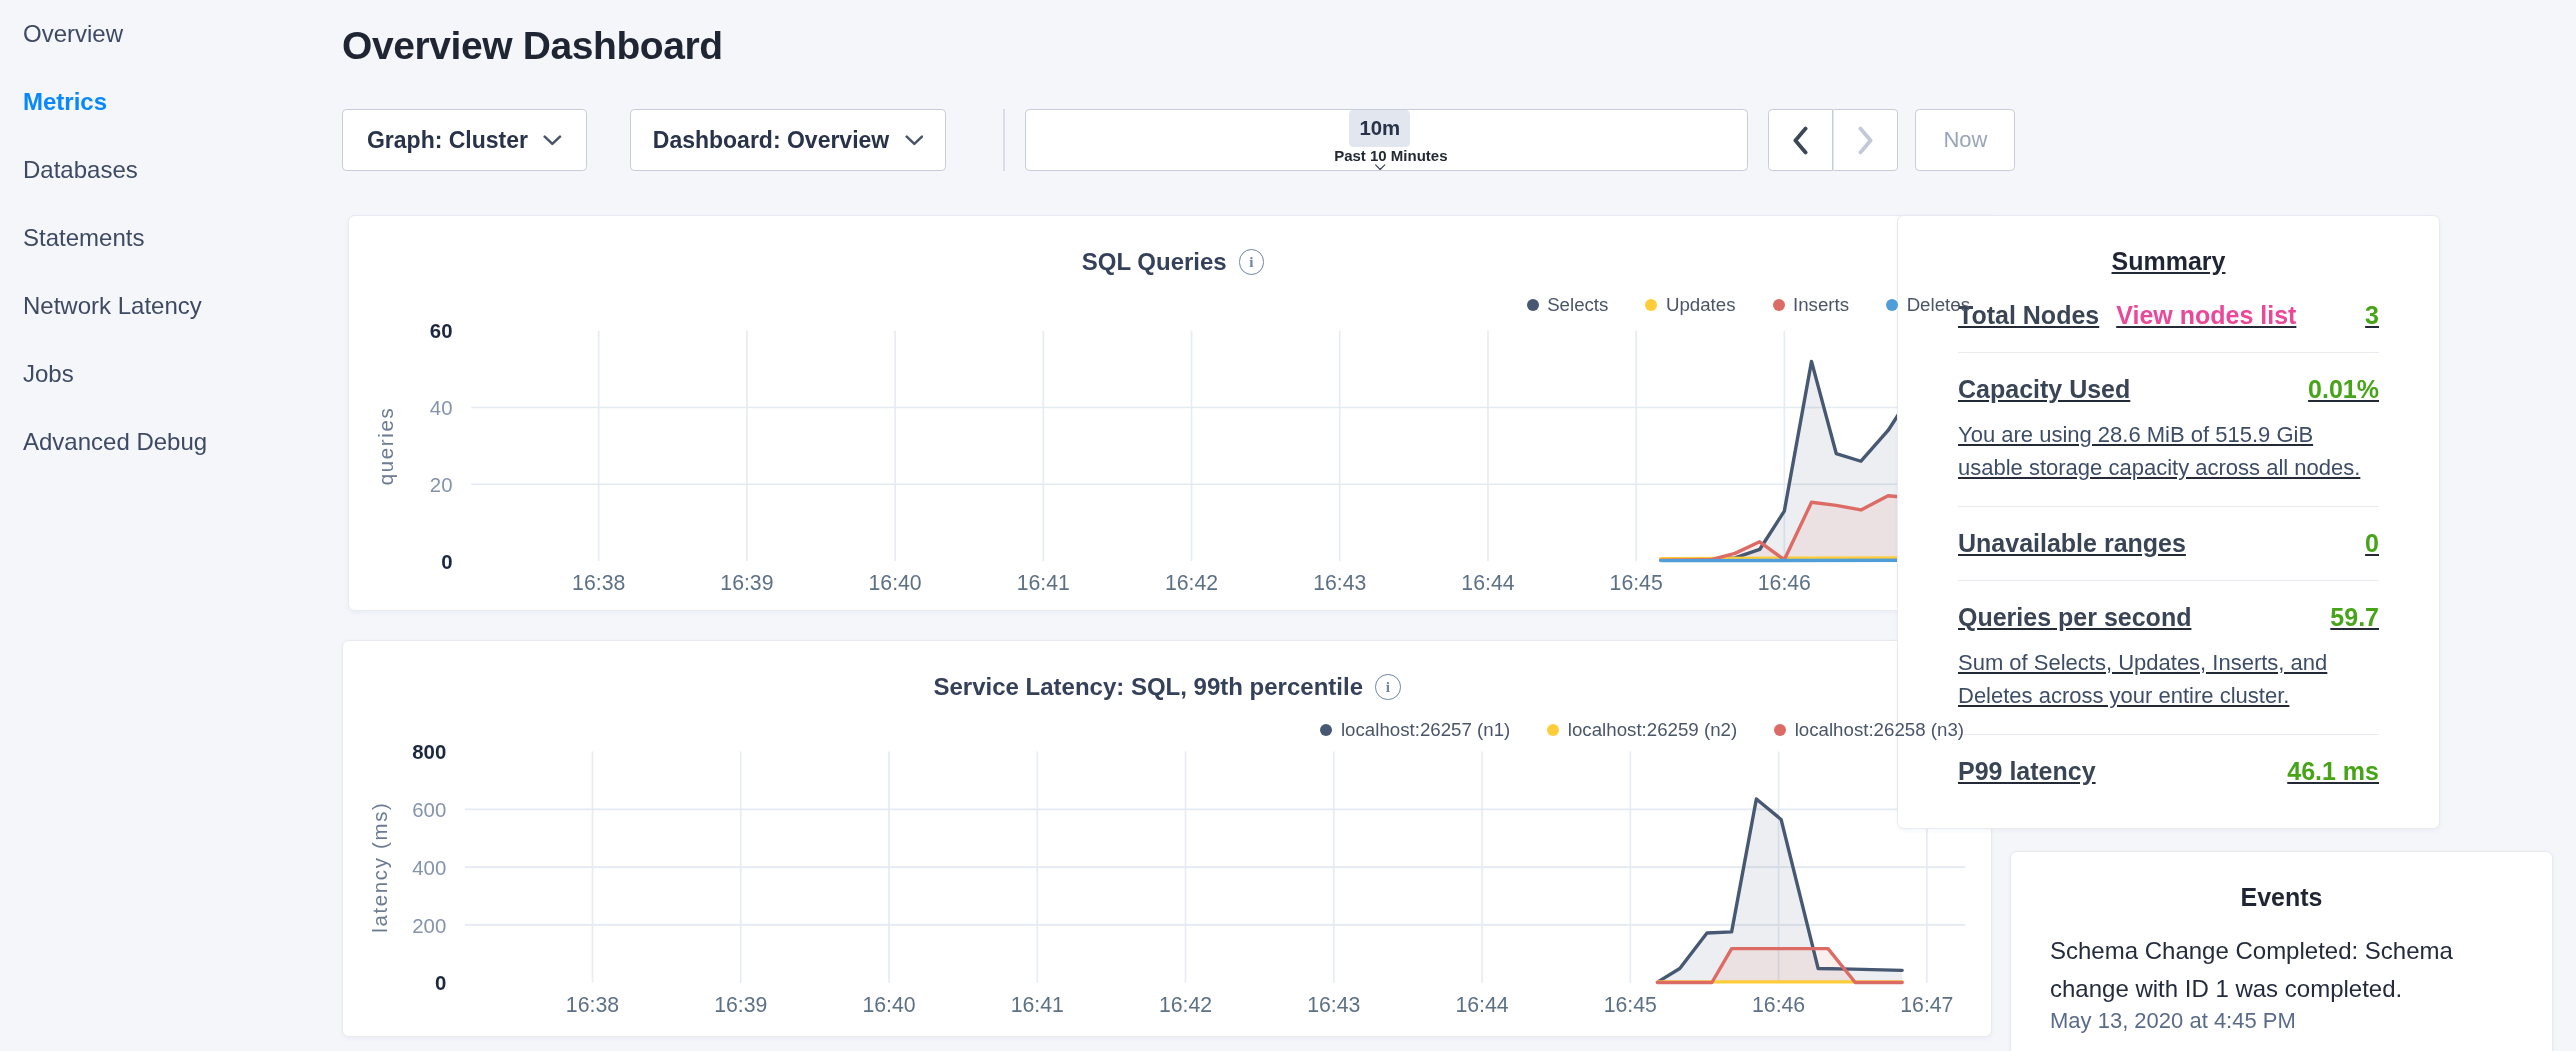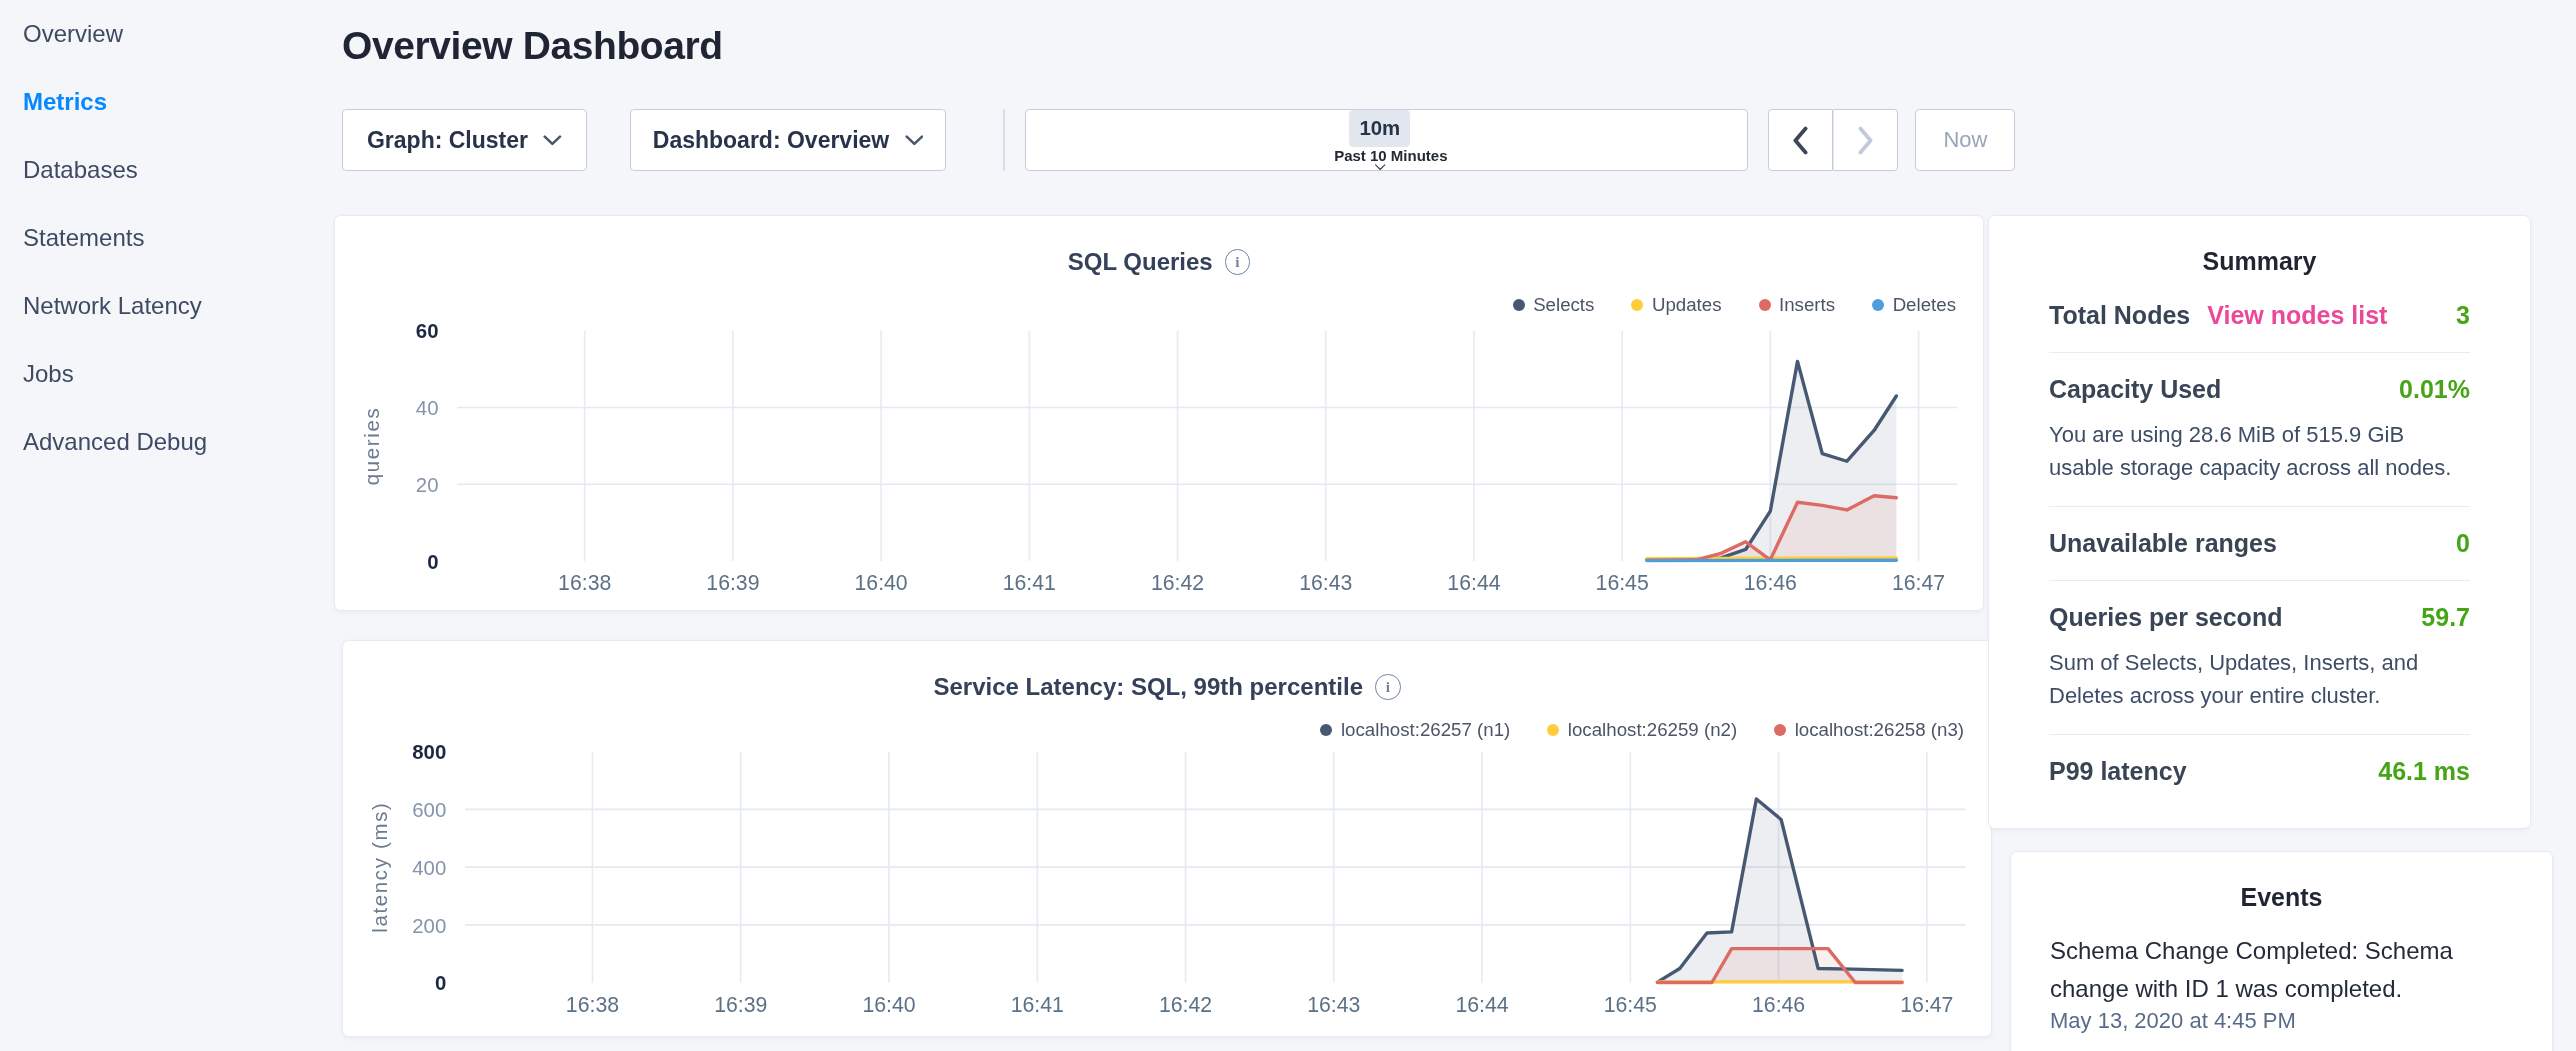--- a/index.html
+++ b/index.html
@@ -38,23 +38,23 @@
     display:flex; align-items:center; justify-content:center; cursor:pointer; }
   .nav-btn.prev { border-radius:4.3px 0 0 4.3px; }
   .nav-btn.next { border-radius:0 4.3px 4.3px 0; border-left:0.9px solid #e2e6ee; cursor:default; }
   .now-btn { margin-left:17px; width:100px; border:0.9px solid #c6ccd9; border-radius:4.3px;
     background:#fff; font-size:22px; font-weight:400; color:#9aa5b8;
     font-family:"Liberation Sans",sans-serif; }
 
   
   .card { position:absolute; background:#fff; border:0.9px solid #e7ebf1;
     border-radius:6.8px; box-shadow:0 1.7px 4.3px rgba(60,80,110,0.05); overflow:hidden; }
-  #chart-card-0 { left:334px; top:215px;  width:1650px; height:396px; }
+  #chart-card-0 { left:348px; top:215px;  width:1650px; height:396px; }
   #chart-card-1 { left:342px; top:640px;  width:1650px; height:397px; }
-  .summary-card { left:1988px; top:215px; width:543px; height:614px; }
+  .summary-card { left:1897px; top:215px; width:543px; height:614px;text-decoration:underline; }
   .events-card  { left:2010px; top:851px; width:543px; height:221px; }
 
   .chart-title-row { position:absolute; top:32px; left:0; width:100%;
     display:flex; justify-content:center; align-items:center; gap:12px; z-index:2; }
   .chart-title { margin:0; font-size:24px; font-weight:700; color:#35405a; }
   .info-icon { width:25.5px; height:25.5px; border:1.7px solid #6e85a3; border-radius:50%;
     display:flex; align-items:center; justify-content:center;
     font-size:15.3px; font-weight:700; color:#6e85a3;
     font-family:"Liberation Serif", serif; cursor:pointer; }
   .legend { position:absolute; top:78px; right:27px; display:flex; align-items:center; z-index:2; }

